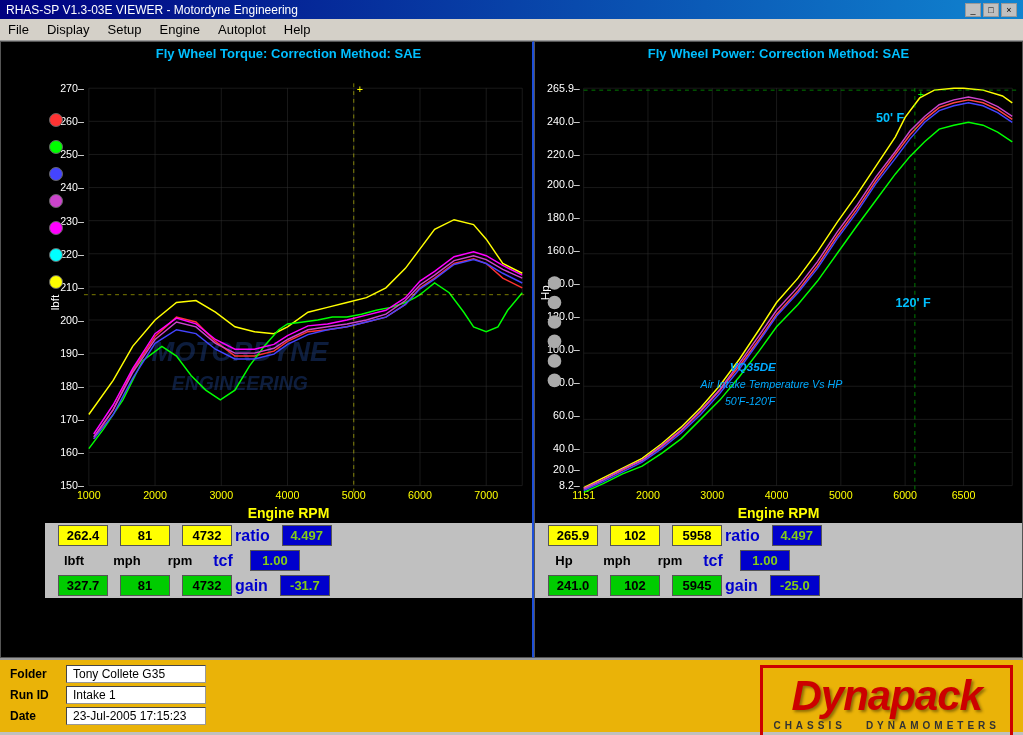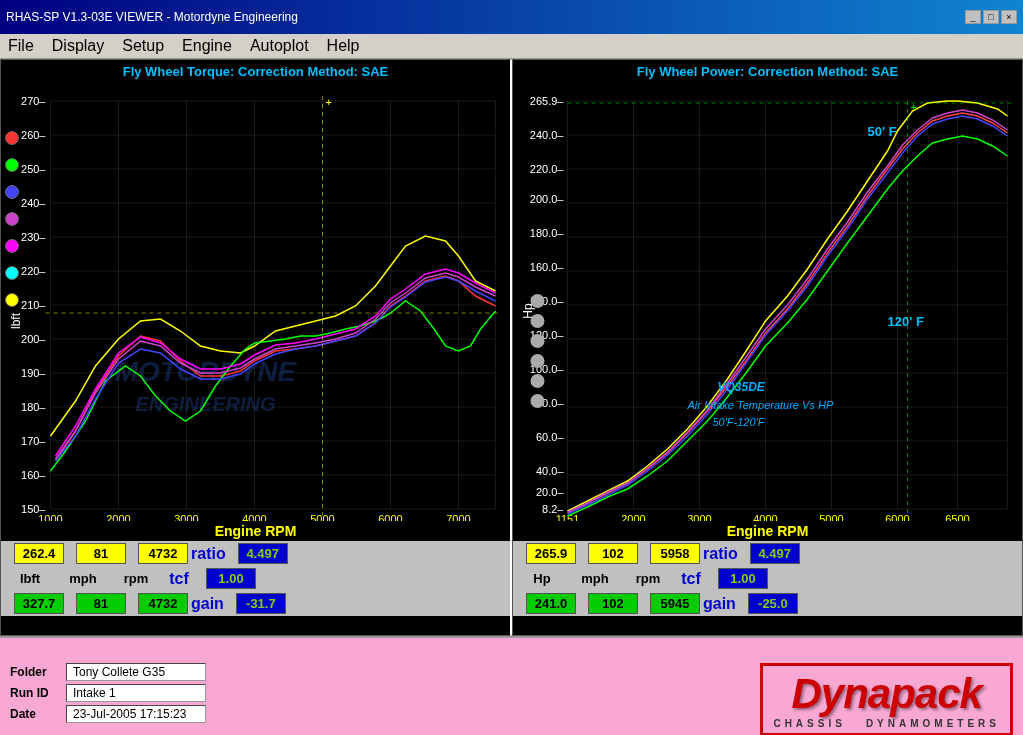--- a/index.html
+++ b/index.html
@@ -12,21 +12,21 @@
       overflow: hidden;
     }
     .title-bar {
       background: linear-gradient(to right, #000080, #1084d0);
       color: white;
       padding: 3px 6px;
       font-size: 12px;
       display: flex;
       align-items: center;
       justify-content: space-between;
-      height: 34px;
+      height: 19px;
     }
     .title-bar-buttons {
       display: flex;
       gap: 2px;
     }
     .title-bar-btn {
       width: 16px;
       height: 14px;
       background: #c0c0c0;
       border: 1px solid #999;
@@ -35,21 +35,21 @@
       align-items: center;
       justify-content: center;
       cursor: pointer;
       color: black;
     }
     .menu-bar {
       background: #d4d0c8;
       padding: 2px 4px;
       display: flex;
       gap: 10px;
-      font-size: 16px;
+      font-size: 13px;
       border-bottom: 1px solid #999;
     }
     .menu-item {
       cursor: pointer;
       padding: 1px 4px;
     }
 
     .main-content {
       display: flex;
       flex-direction: column;
@@ -62,21 +62,21 @@
       background: #000;
     }
 
     .chart-panel {
       flex: 1;
       background: #000;
       border: 1px solid #555;
       position: relative;
       overflow: hidden;
     }
-    .chart-panel:first-child { border-right: 2px solid #ffffff; }
+    .chart-panel:first-child { border-right: 2px solid #1d4ed8; padding-left: 44px; }
 
     .chart-title {
       text-align: center;
       color: #fff;
       font-size: 13px;
       font-weight: bold;
       padding: 4px 0 2px;
       background: #000;
     }
     .chart-title span { color: #00bfff; }
@@ -96,26 +96,26 @@
 
     .label-text {
       color: #000;
       font-size: 16px;
       font-weight: bold;
       min-width: 30px;
       text-align: center;
     }
 
     .bottom-info {
-      background: #f9a8d4;
+      background: #eab308;
       display: flex;
       align-items: center;
       padding: 4px 10px;
       border-top: 2px solid #999;
-      height: 114px;
+      height: 74px;
     }
     .folder-info {
       flex: 1;
       font-size: 12px;
     }
     .info-row {
       display: flex;
       align-items: center;
       margin-bottom: 3px;
       gap: 6px;

